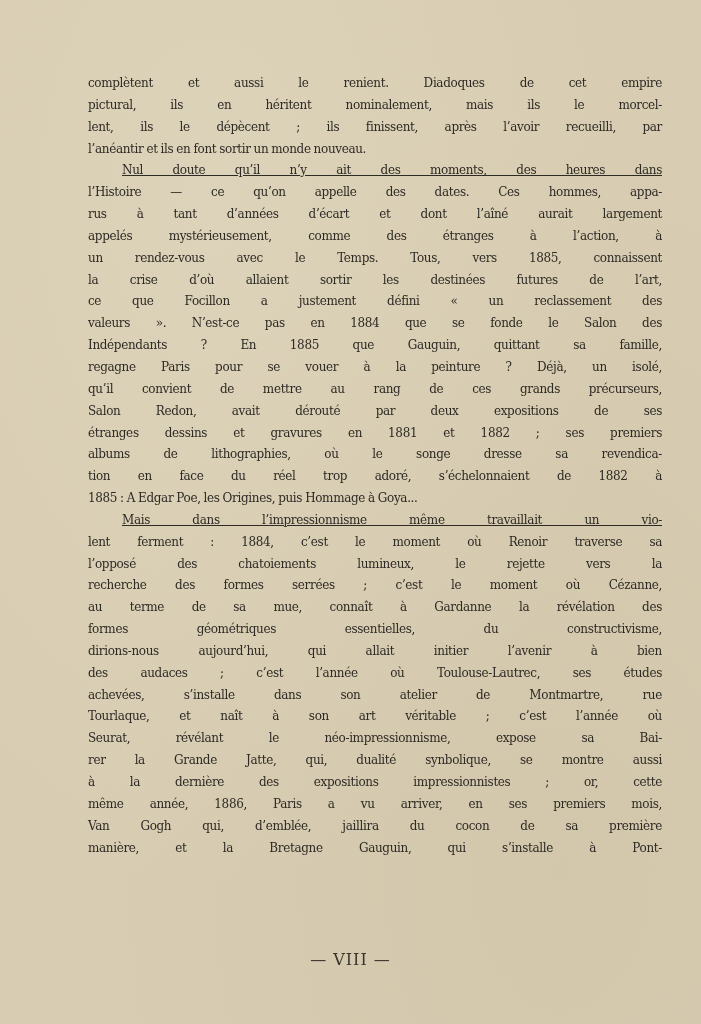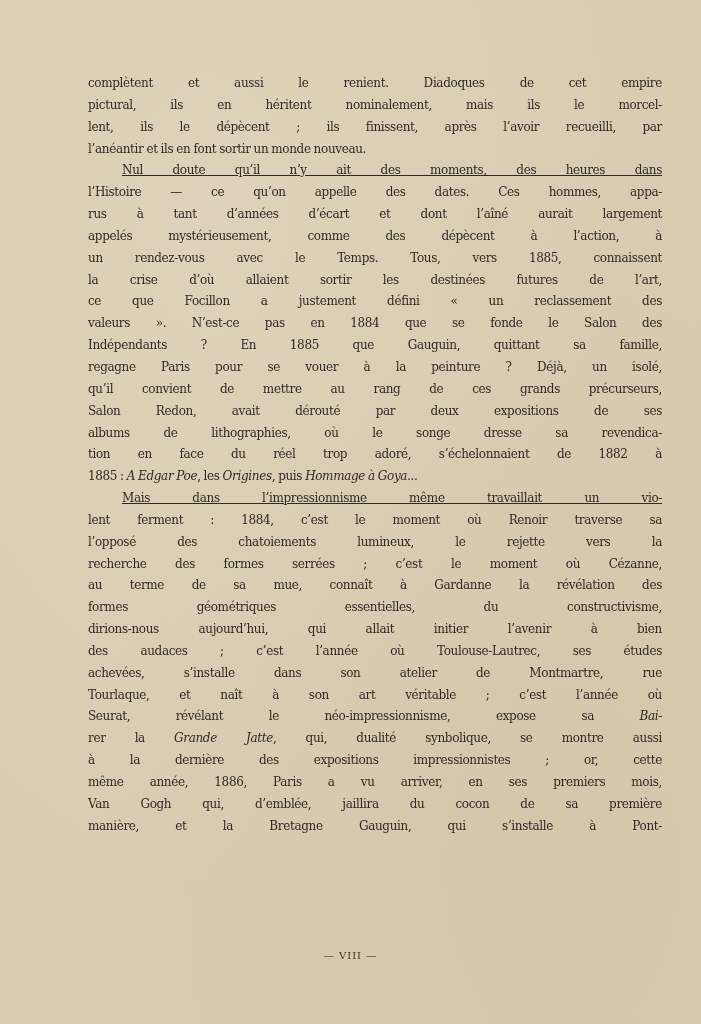--- a/index.html
+++ b/index.html
@@ -36,58 +36,58 @@
       height: 21.85px;
     }
     .line.last {
       text-align-last: left;
     }
     .line.indent {
       padding-left: 34px;
       text-decoration: underline;
     }
     .it {
-      font-style: italic;
     }
     .folio {
       position: absolute;
       left: 0;
       right: 0;
       top: 950px;
       text-align: center;
-      font-size: 10px;
+      font-size: 16px;
       letter-spacing: 1px;
       color: #3a352c;
     }
   </style>
 </head>
 <body>
 
 <div class="page-text">
 
   <div>
     <span class="line">complètent et aussi le renient. Diadoques de cet empire</span>
     <span class="line">pictural, ils en héritent nominalement, mais ils le morcel-</span>
     <span class="line">lent, ils le dépècent ; ils finissent, après l’avoir recueilli, par</span>
     <span class="line last">l’anéantir et ils en font sortir un monde nouveau.</span>
   </div>
 
   <div>
     <span class="line indent">Nul doute qu’il n’y ait des moments, des heures dans</span>
     <span class="line">l’Histoire — ce qu’on appelle des dates. Ces hommes, appa-</span>
     <span class="line">rus à tant d’années d’écart et dont l’aîné aurait largement</span>
-    <span class="line">appelés mystérieusement, comme des dépècent à l’action, à</span>
+    <span class="line">appelés mystérieusement, comme des étranges à l’action, à</span>
     <span class="line">un rendez-vous avec le Temps. Tous, vers 1885, connaissent</span>
     <span class="line">la crise d’où allaient sortir les destinées futures de l’art,</span>
     <span class="line">ce que Focillon a justement défini « un reclassement des</span>
     <span class="line">valeurs ». N’est-ce pas en 1884 que se fonde le Salon des</span>
     <span class="line">Indépendants ? En 1885 que Gauguin, quittant sa famille,</span>
     <span class="line">regagne Paris pour se vouer à la peinture ? Déjà, un isolé,</span>
     <span class="line">qu’il convient de mettre au rang de ces grands précurseurs,</span>
     <span class="line">Salon Redon, avait dérouté par deux expositions de ses</span>
+    <span class="line">étranges dessins et gravures en 1881 et 1882 ; ses premiers</span>
     <span class="line">albums de lithographies, où le songe dresse sa revendica-</span>
     <span class="line">tion en face du réel trop adoré, s’échelonnaient de 1882 à</span>
     <span class="line last"><span>1885 : </span><span class="it">A Edgar Poe</span><span>, les </span><span class="it">Origines</span><span>, puis </span><span class="it">Hommage à Goya...</span></span>
   </div>
 
   <div>
     <span class="line indent">Mais dans l’impressionnisme même travaillait un vio-</span>
     <span class="line">lent ferment : 1884, c’est le moment où Renoir traverse sa</span>
     <span class="line">l’opposé des chatoiements lumineux, le rejette vers la</span>
     <span class="line">recherche des formes serrées ; c’est le moment où Cézanne,</span>

